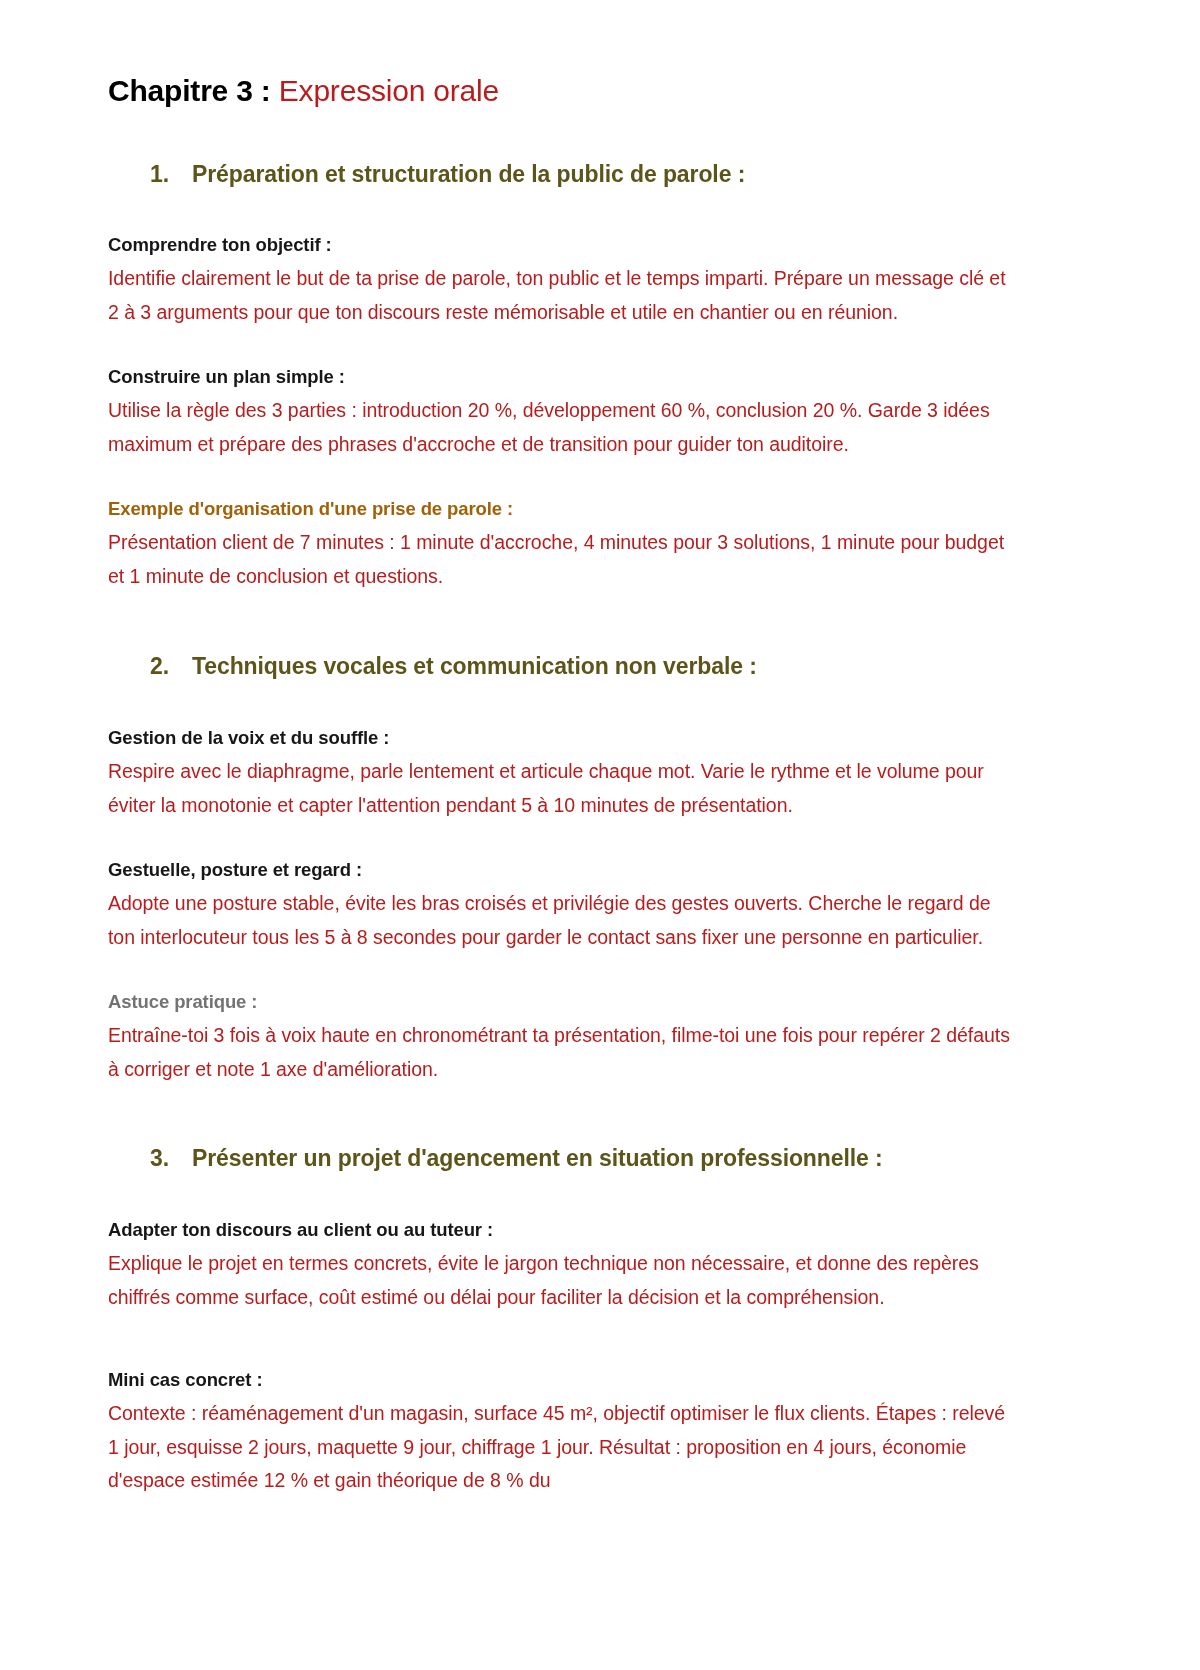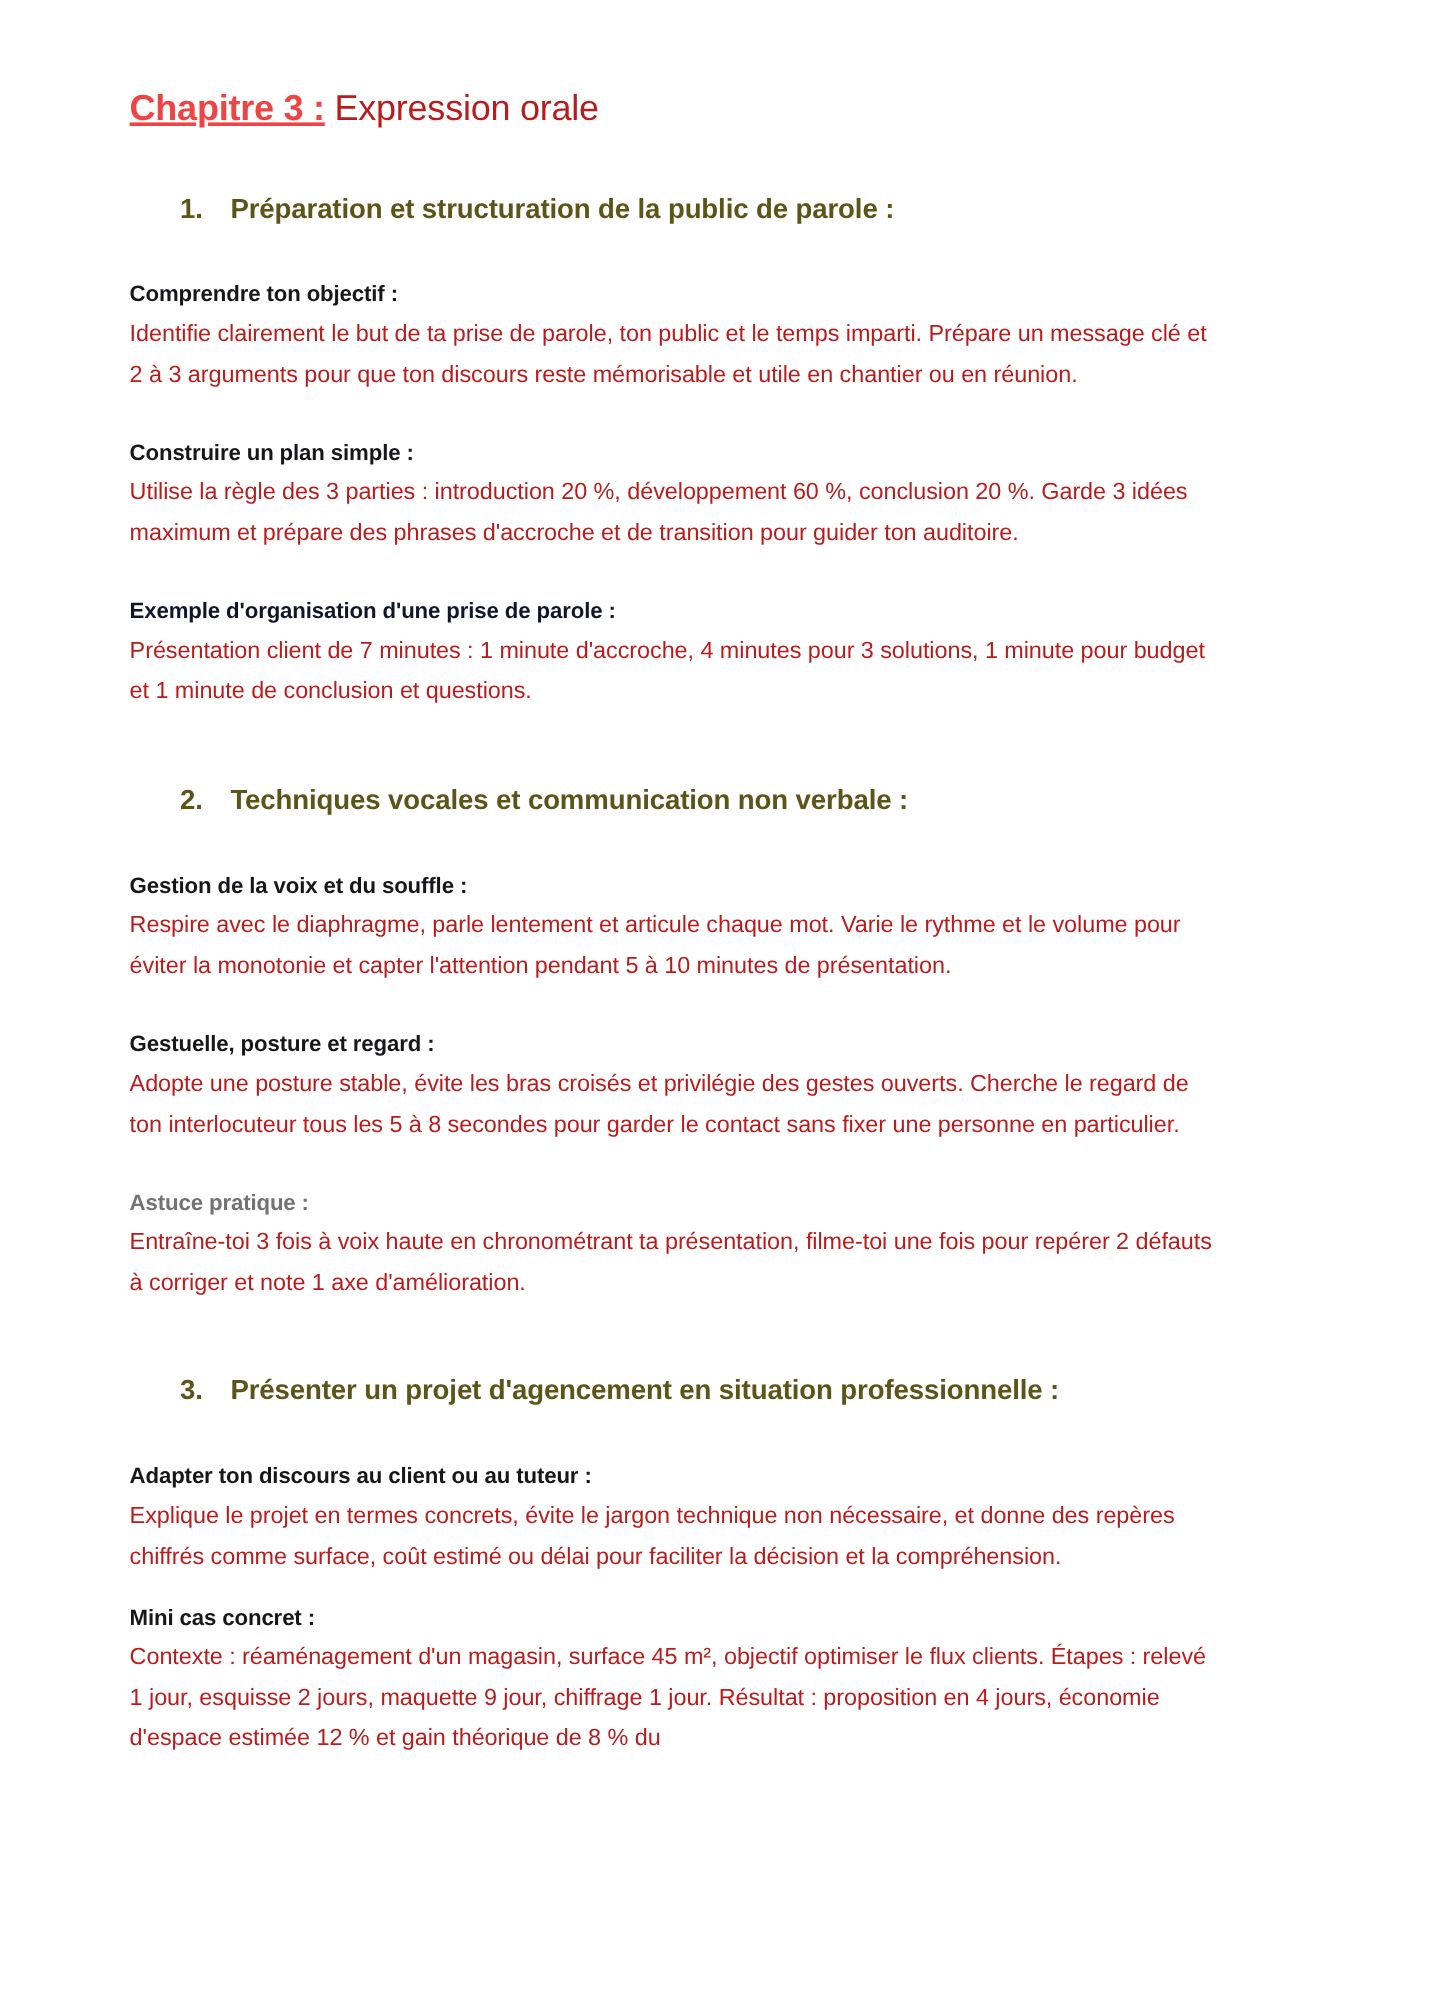--- a/index.html
+++ b/index.html
@@ -32,22 +32,21 @@
     font-size: 30px;
     line-height: 1.25;
     letter-spacing: -0.2px;
     margin: 0 0 0 0;
     padding: 0;
     color: #8a6d1f;
     font-weight: 400;
   }
   .doc-title .chap-strong {
     font-weight: 700;
-    color: #ef4444;
-    text-decoration: underline;
+    color: #000000;
   }
   .doc-title .chap-rest {
     font-weight: 400;
     color: #b91c1c;
   }
 
   
   .section-heading {
     display: flex;
     align-items: baseline;
@@ -78,37 +77,37 @@
   
   .sub-heading {
     font-size: 18.5px;
     font-weight: 700;
     color: #17171a;
     line-height: 1.35;
     letter-spacing: -0.1px;
     margin: 0;
     padding: 0;
   }
-  .sub-heading.green  { color: #0f172a; }
+  .sub-heading.green  { color: #a16207; }
   .sub-heading.orange { color: #737373; }
 
   
   .para {
     font-size: 19.5px;
     line-height: 1.72;
     color: #b91c1c;
     margin: 4px 0 0 0;
     padding: 0;
     letter-spacing: -0.05px;
     max-width: 912px;
   }
 
   .block { margin-top: 36px; }
   .block.first { margin-top: 44px; }
-  .block.tight { margin-top: 22px; }
+  .block.tight { margin-top: 54px; }
 </style>
 </head>
 <body>
 
 <div class="page">
   <div class="sheet">
 
     <h1 class="doc-title"><span class="chap-strong">Chapitre 3 :</span><span class="chap-rest"> Expression orale</span></h1>
 
     <div class="sec-1-wrap">

